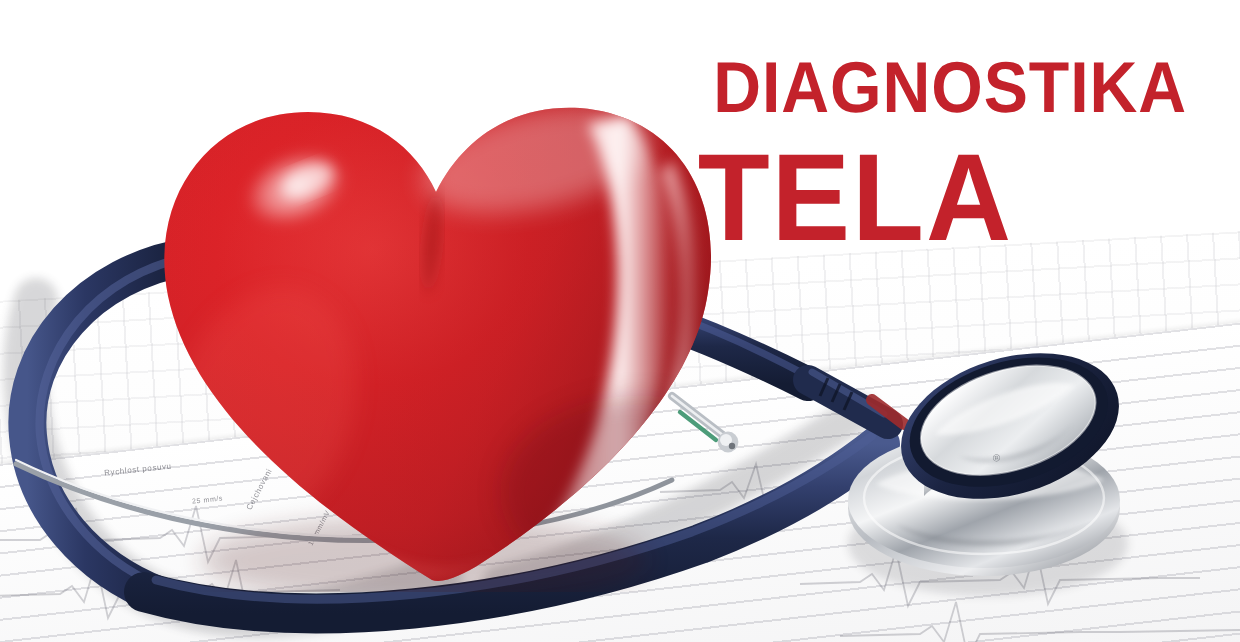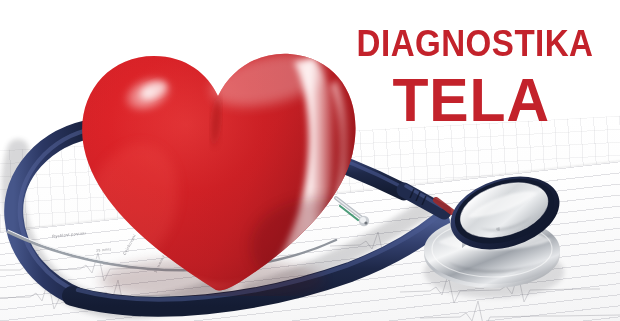--- a/index.html
+++ b/index.html
@@ -62,21 +62,21 @@
   .steth-svg{position:absolute;left:0;top:0;width:620px;height:321px;}
 
   
   .heart-wrap{
     position:absolute;left:62px;top:28px;width:310px;height:268px;
   }
 
   
   .headline{
     position:absolute;right:27px;top:26px;
-    text-align:center;
+    text-align:left;
     line-height:1;
     user-select:none;
   }
   .line1{
     display:block;
     color:#C3222B;
     font-size:36px;
     font-weight:bold;
     letter-spacing:0.5px;
     transform:scaleX(.92);

